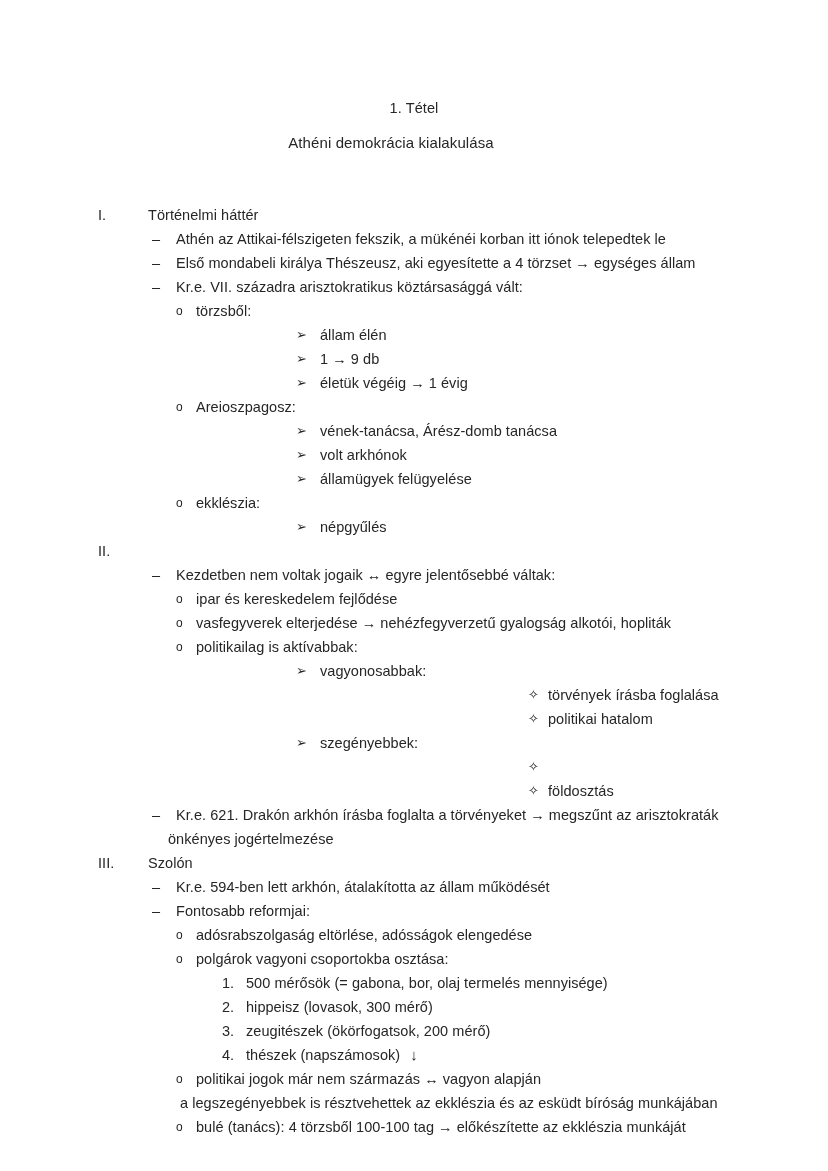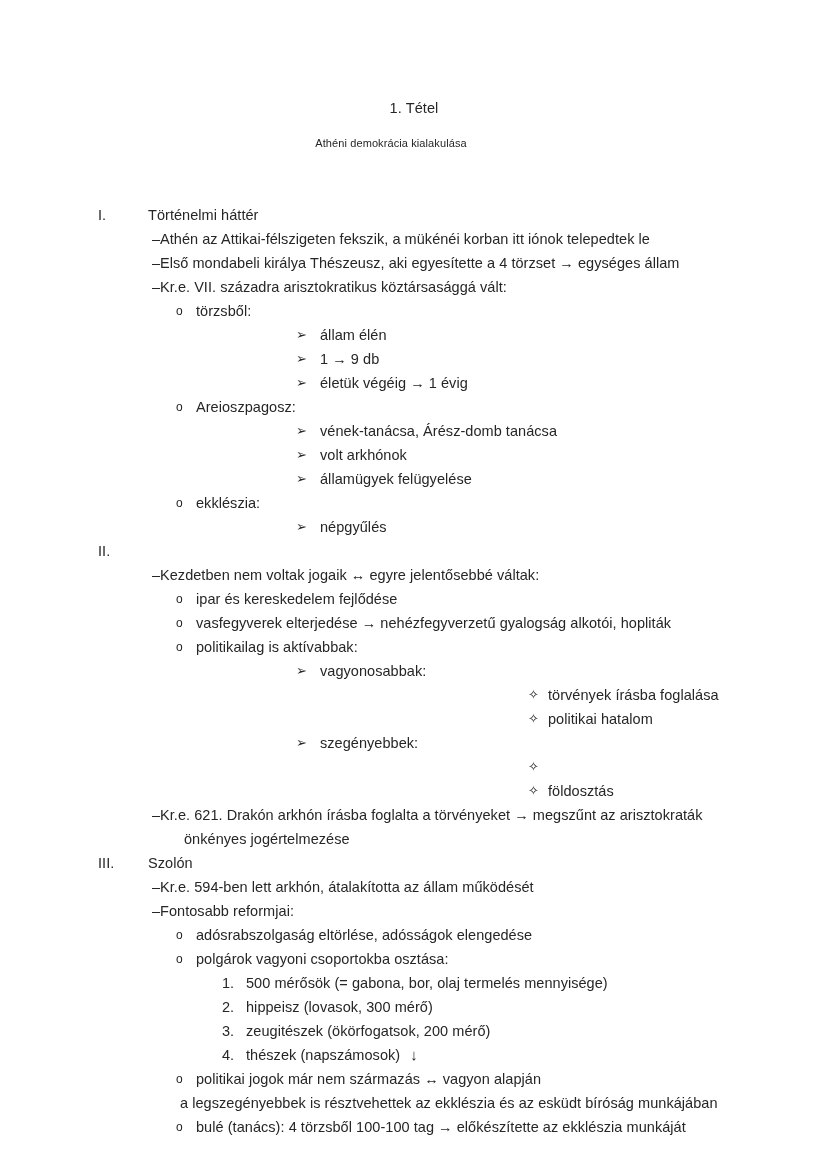--- a/index.html
+++ b/index.html
@@ -32,21 +32,21 @@
     font-size: 14.5px;
     line-height: 20px;
     letter-spacing: 0.1px;
   }
   .doc-subtitle {
     position: absolute;
     left: 0;
     top: 133px;
     width: 782px;
     text-align: center;
-    font-size: 11px;
+    font-size: 15px;
     line-height: 20px;
     letter-spacing: 0.1px;
   }
 
   
   .outline {
     position: absolute;
     left: 0;
     top: 203px;
     width: 828px;
@@ -74,40 +74,40 @@
     display: inline-block;
     white-space: nowrap;
   }
 
   
   .lvl1 > .marker { left: 98px; width: 26px; text-align: left; }
   .lvl1 > .txt    { left: 148px; }
 
   
   .lvl2 > .marker { left: 152px; }
-  .lvl2 > .txt    { left: 160px; }
+  .lvl2 > .txt    { left: 176px; }
 
   
   .lvl3 > .marker { left: 176px; font-size: 12px; }
   .lvl3 > .txt    { left: 196px; }
 
   
   .lvl4 > .marker { left: 296px; font-size: 13px; }
   .lvl4 > .txt    { left: 320px; }
 
   
   .lvl5 > .marker { left: 528px; font-size: 13px; }
   .lvl5 > .txt    { left: 548px; }
 
   
   .lvlnum > .marker { left: 222px; width: 24px; text-align: left; }
   .lvlnum > .txt    { left: 246px; }
 
   
-  .cont2 > .txt { left: 184px; }
+  .cont2 > .txt { left: 168px; }
   .cont3 > .txt { left: 180px; }
 
   
   .tail-arrow {
     position: absolute;
     left: 0;
     top: 1044px;
     width: 828px;
     text-align: center;
     font-size: 15px;

